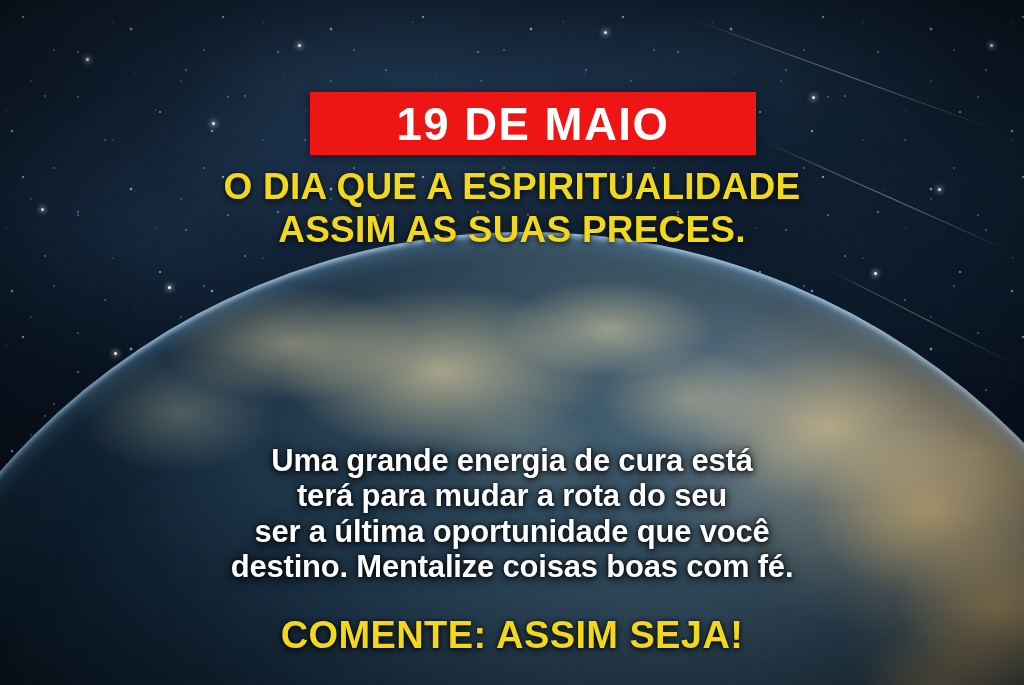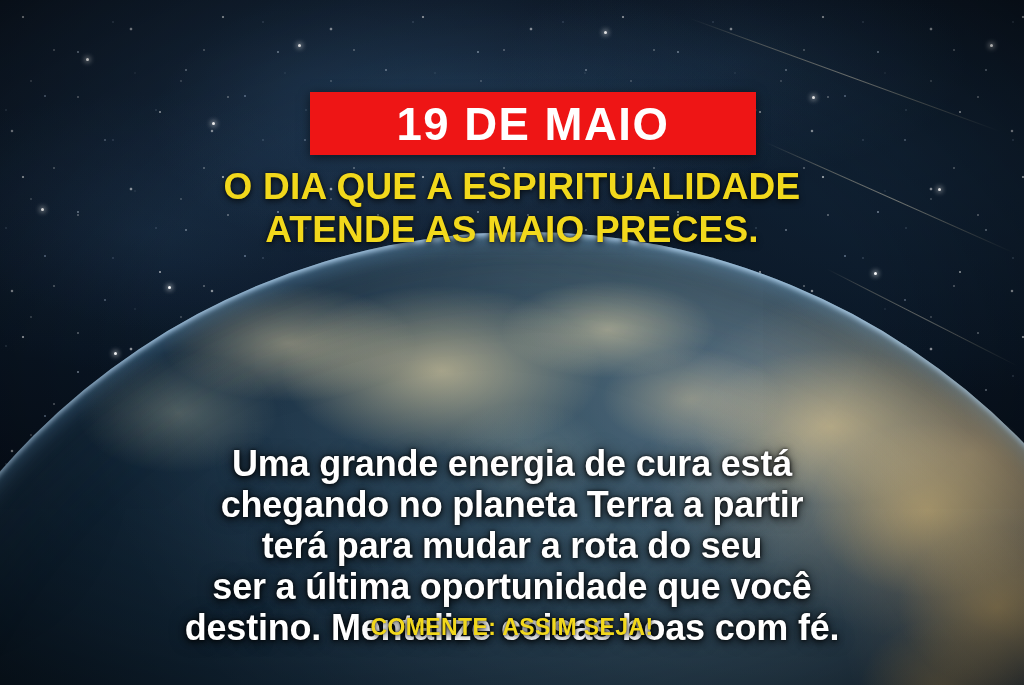--- a/index.html
+++ b/index.html
@@ -243,40 +243,40 @@
     padding: 0 20px;
   }
 
   .body-copy {
     position: absolute;
     top: 443px;
     left: 0;
     right: 0;
     text-align: center;
     color: #ffffff;
-    font-size: 36px;
+    font-size: 31px;
     font-weight: 700;
     line-height: 1.14;
     letter-spacing: -0.2px;
     padding: 0 48px;
     text-shadow:
       0 0 3px rgba(0,0,0,0.80),
       0 2px 7px rgba(0,0,0,0.85),
       0 0 16px rgba(0,0,0,0.55);
   }
   .body-copy .line { display: block; }
 
   .cta {
     position: absolute;
     top: 614px;
     left: 0;
     right: 0;
     text-align: center;
     color: #f2d81c;
-    font-size: 23px;
+    font-size: 38px;
     font-weight: 800;
     letter-spacing: 0.4px;
     text-shadow:
       0 0 3px rgba(0,0,0,0.75),
       0 2px 7px rgba(0,0,0,0.85);
   }
 </style>
 </head>
 <body>
 
@@ -318,26 +318,25 @@
   <div class="vignette"></div>
 
   <div class="content">
 
     <div class="date-banner">
       <span class="date-banner-text">19 DE MAIO</span>
     </div>
 
     <div class="headline">
       <span>O DIA QUE A ESPIRITUALIDADE</span><br>
-      <span>ATENDE AS MAIO PRECES.</span>
+      <span>ASSIM AS SUAS PRECES.</span>
     </div>
 
     <div class="body-copy">
       <span class="line">Uma grande energia de cura está</span>
-      <span class="line">chegando no planeta Terra a partir</span>
       <span class="line">terá para mudar a rota do seu</span>
       <span class="line">ser a última oportunidade que você</span>
       <span class="line">destino. Mentalize coisas boas com fé.</span>
     </div>
 
     <div class="cta">
       <span>COMENTE: ASSIM SEJA!</span>
     </div>
 
   </div>

